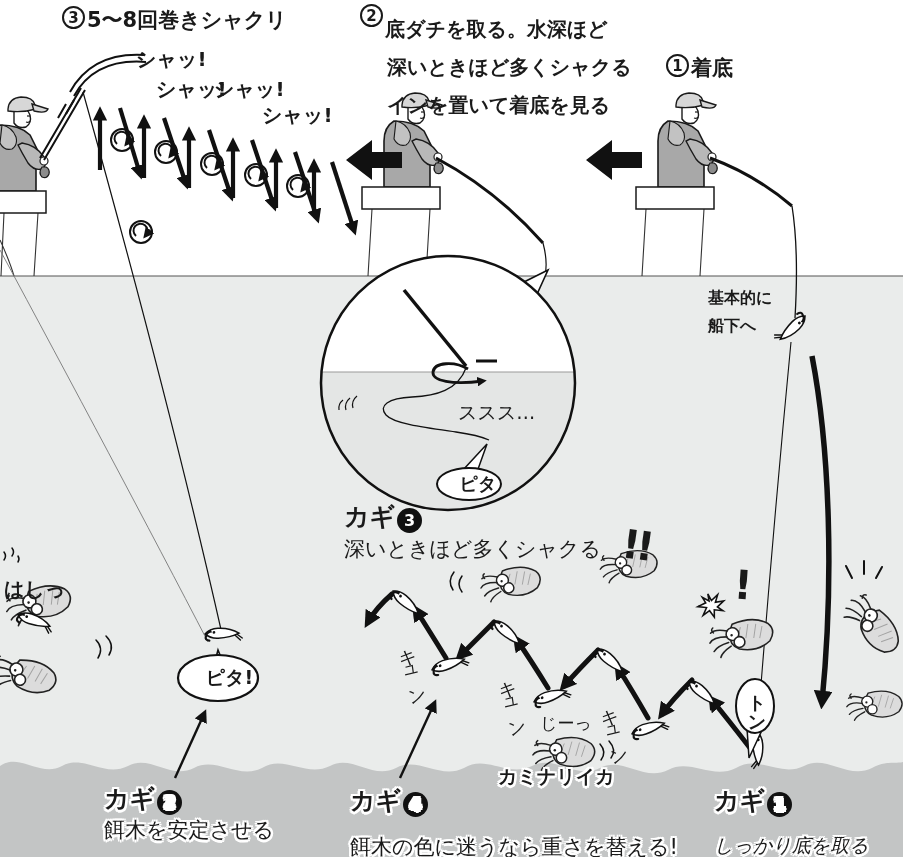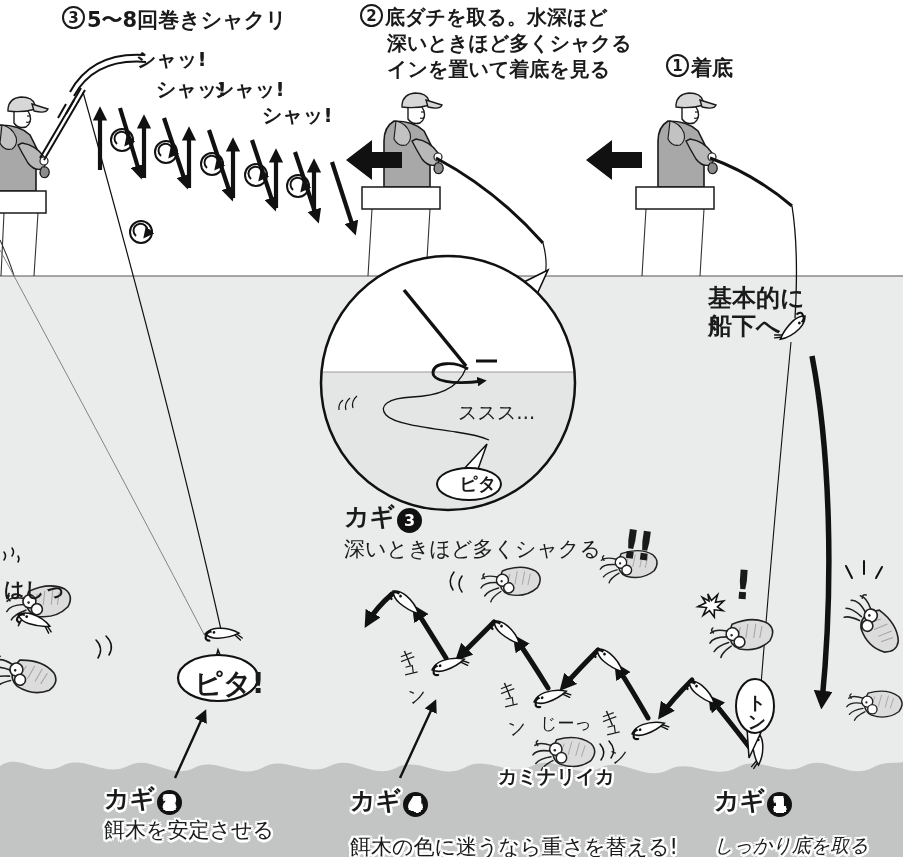--- a/index.html
+++ b/index.html
@@ -15,21 +15,21 @@
   .circnum{display:inline-flex;align-items:center;justify-content:center;
            width:23px;height:23px;border:2.2px solid #1a1a1a;border-radius:50%;
            font-size:15px;font-weight:bold;background:#fff;box-sizing:border-box;
            margin-right:2px;flex:0 0 auto;}
   .knum{display:inline-flex;align-items:center;justify-content:center;
         width:25px;height:25px;background:#111;color:#fff;border-radius:50%;
         font-size:16px;font-weight:bold;margin-left:2px;flex:0 0 auto;}
   .krow{display:flex;align-items:flex-end;font-size:25px;font-weight:bold;}
   .vtext{writing-mode:vertical-rl;text-orientation:upright;}
   .steprow{display:flex;align-items:flex-start;}
-  .s2lines{font-size:20px;font-weight:600;line-height:26px;}
+  .s2lines{font-size:20px;font-weight:600;line-height:26px;margin-top:12px;}
   .s2indent{padding-left:27px;}
 </style>
 </head>
 <body>
 
 <div id="stage">
   <div id="water"></div>
 
   <svg class="art" width="903" height="857" viewBox="0 0 903 857">
     <defs>
@@ -223,28 +223,28 @@
   <div class="t steprow" style="left:666px;top:54px;">
     <span class="circnum">1</span>
     <span class="sb" style="font-size:21px;">着底</span>
   </div>
 
   <span class="t sb" style="left:136px;top:46px;font-size:20px;">シャッ!</span>
   <span class="t sb" style="left:156px;top:76px;font-size:20px;">シャッ!</span>
   <span class="t sb" style="left:214px;top:76px;font-size:20px;">シャッ!</span>
   <span class="t sb" style="left:262px;top:102px;font-size:20px;">シャッ!</span>
 
-  <div class="t sb" style="left:708px;top:284px;font-size:24px;line-height:28px;">
+  <div class="t sb" style="left:708px;top:284px;font-size:16px;line-height:28px;">
     <div>基本的に</div>
     <div>船下へ</div>
   </div>
 
   <span class="t" style="left:458px;top:400px;font-size:19px;">ススス…</span>
   <span class="t sb" style="left:440px;top:472px;width:76px;text-align:center;font-size:18px;">ピタ</span>
-  <span class="t sb" style="left:180px;top:665px;width:99px;text-align:center;font-size:28px;">ピタ!</span>
+  <span class="t sb" style="left:180px;top:665px;width:99px;text-align:center;font-size:19px;">ピタ!</span>
   <span class="t sb" style="left:4px;top:576px;font-size:20px;">はしっ</span>
   <span class="t" style="left:540px;top:712px;font-size:17px;">じーっ</span>
   <span class="t vtext sb" style="left:745px;top:682px;font-size:18px;">トン</span>
 
   <span class="t vtext" style="left:398px;top:636px;font-size:18px;transform:rotate(-14deg);">キュン</span>
   <span class="t vtext" style="left:498px;top:668px;font-size:18px;transform:rotate(-14deg);">キュン</span>
   <span class="t vtext" style="left:600px;top:696px;font-size:18px;transform:rotate(-14deg);">キュン</span>
 
   <span class="t" style="left:622px;top:522px;font-size:40px;font-weight:800;letter-spacing:-4px;transform:rotate(8deg);">!!</span>
   <span class="t" style="left:734px;top:562px;font-size:40px;font-weight:800;transform:rotate(4deg);">!</span>

